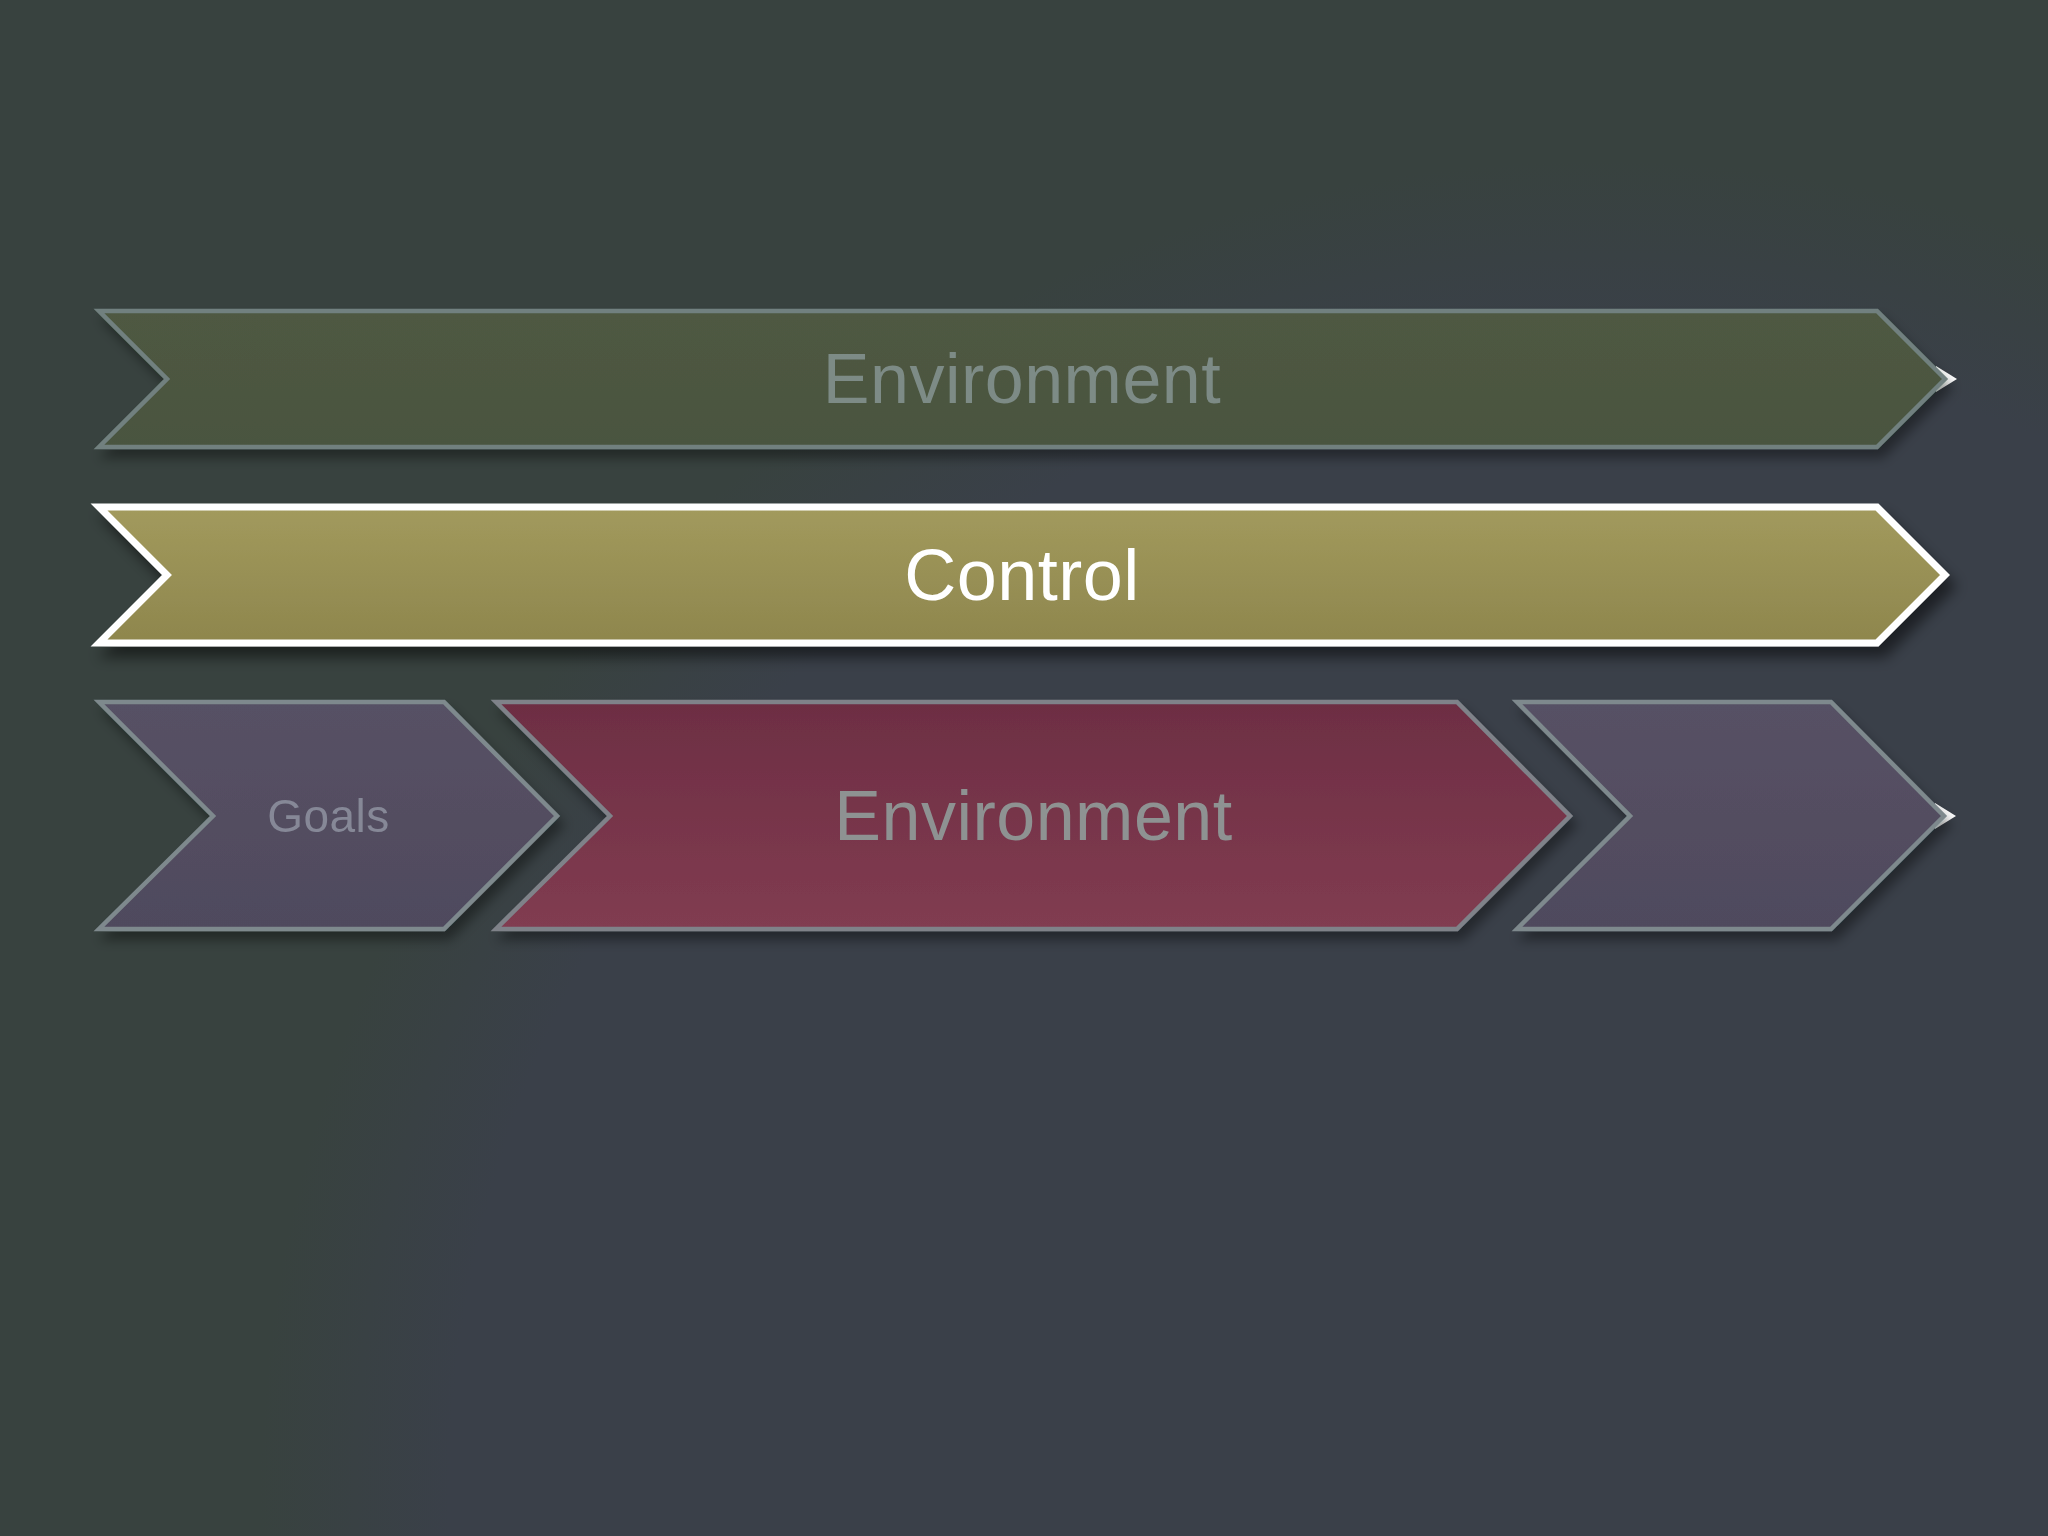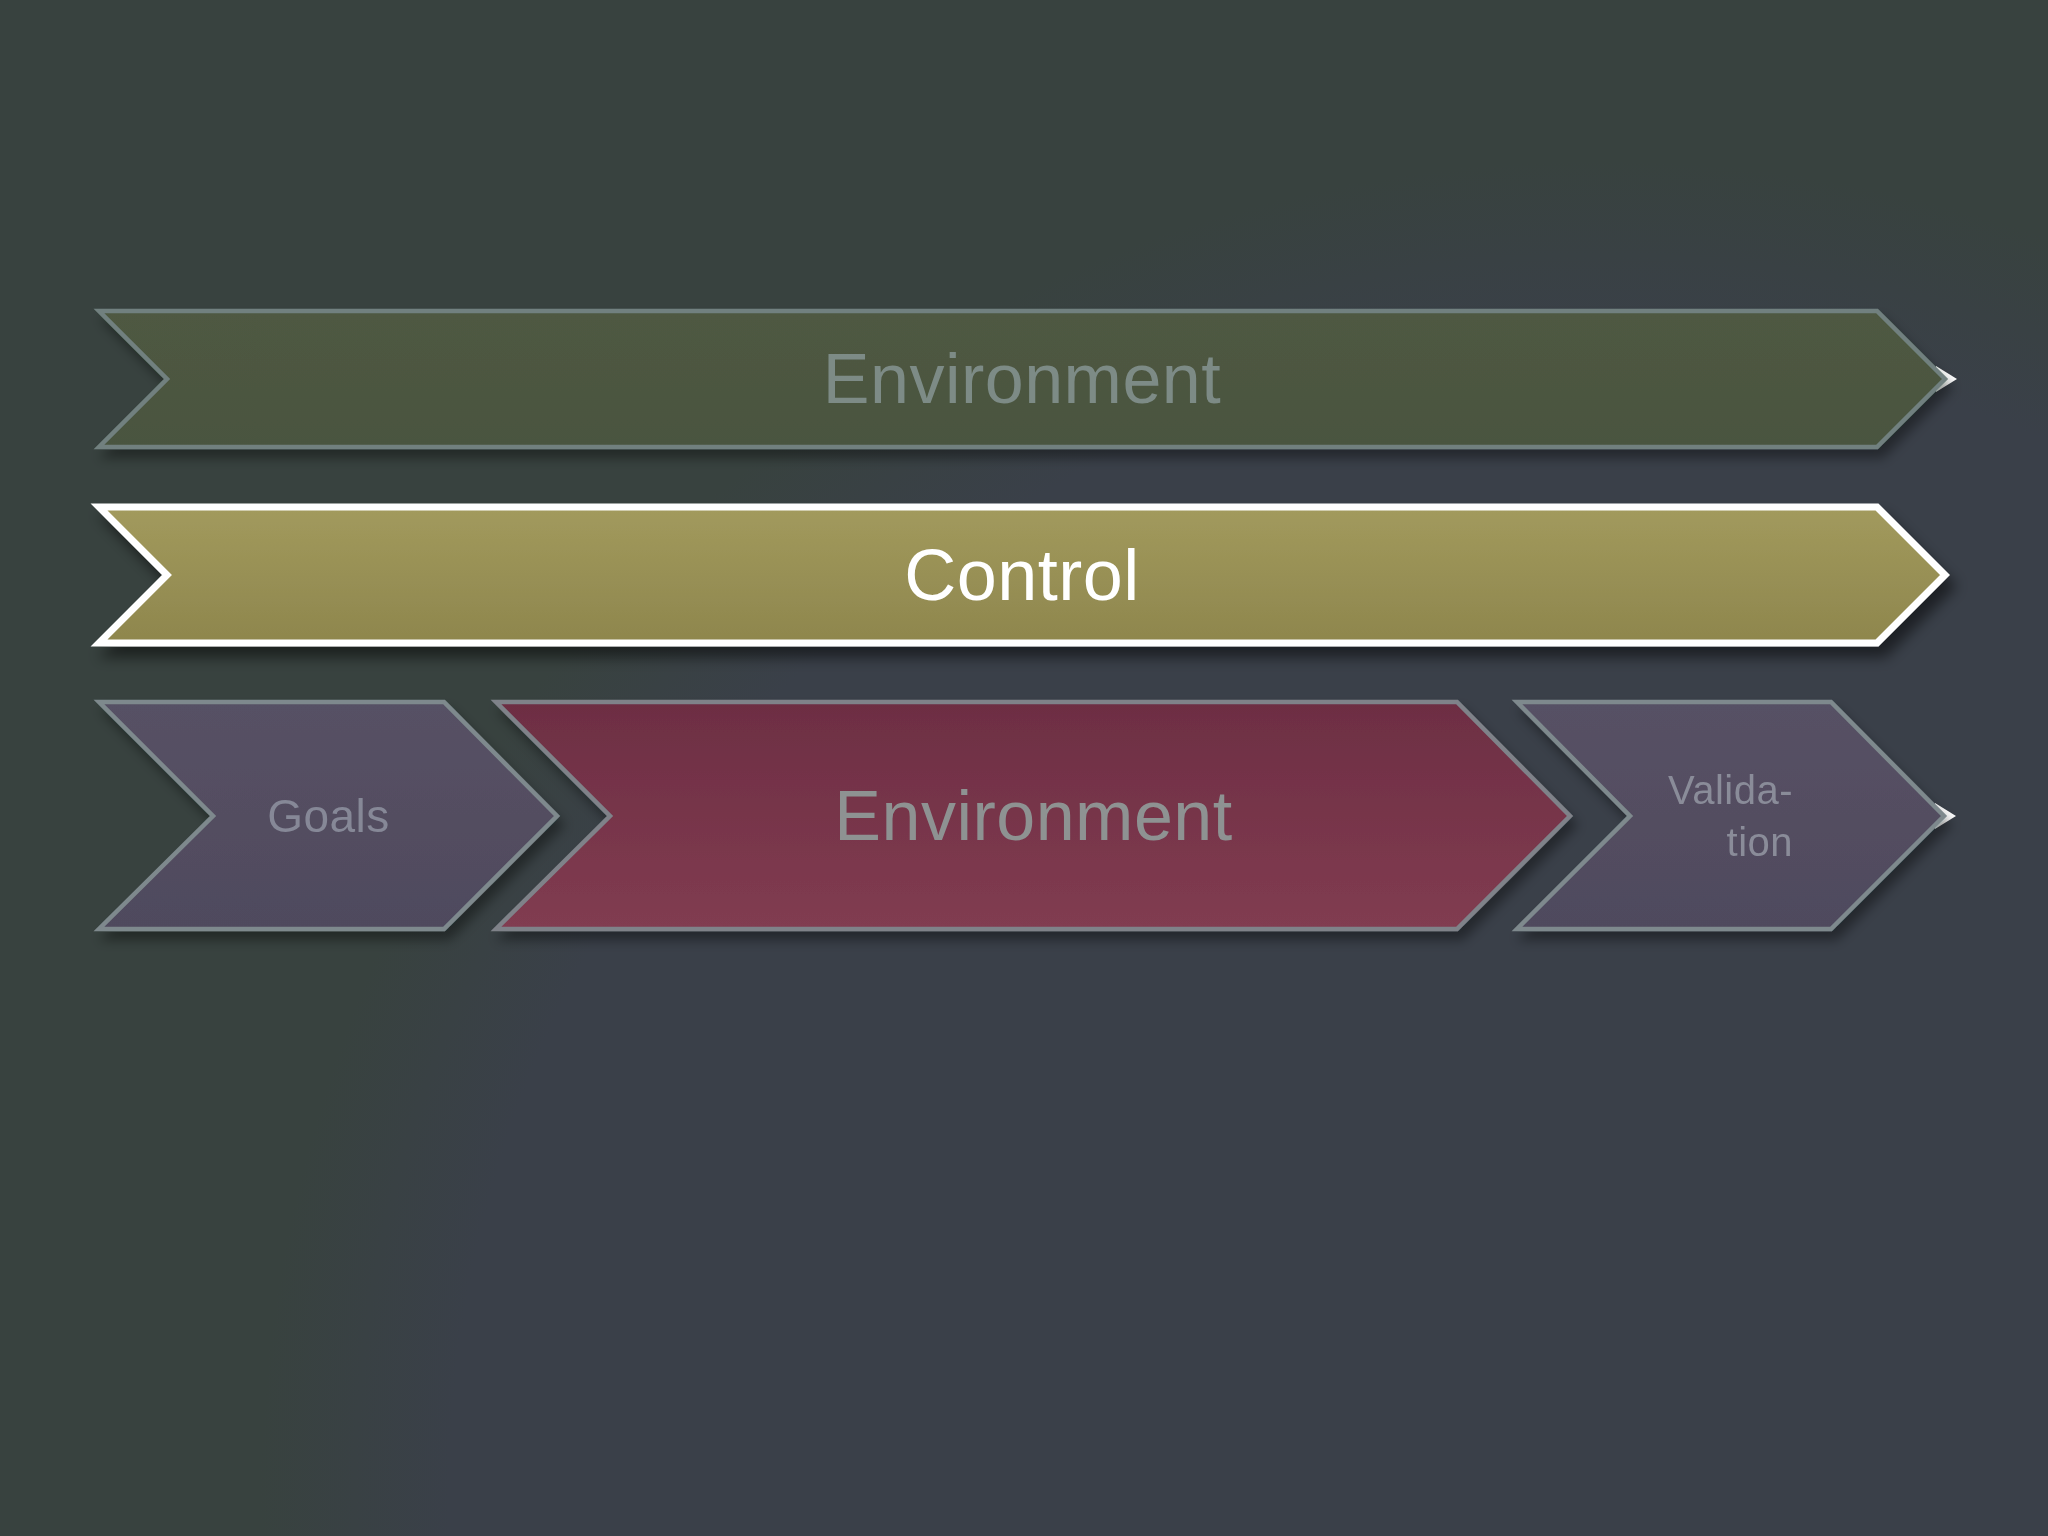--- a/index.html
+++ b/index.html
@@ -119,16 +119,14 @@
   </svg>
 
   <div class="label label-environment">Environment</div>
 
   <div class="label label-control">Control</div>
 
   <div class="label label-goals">Goals</div>
 
   <div class="label label-production">Environment</div>
 
-  <div class="label label-validation">Valida-
-tion</div>
 
 </div>
 
 </body></html>

